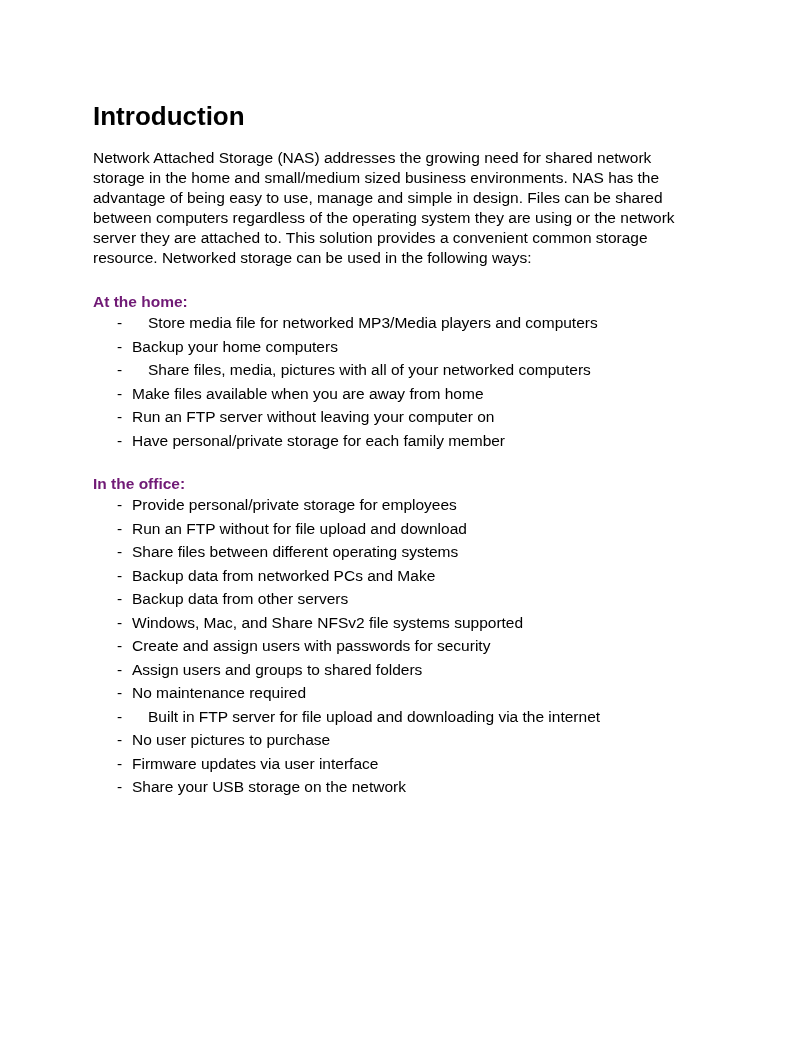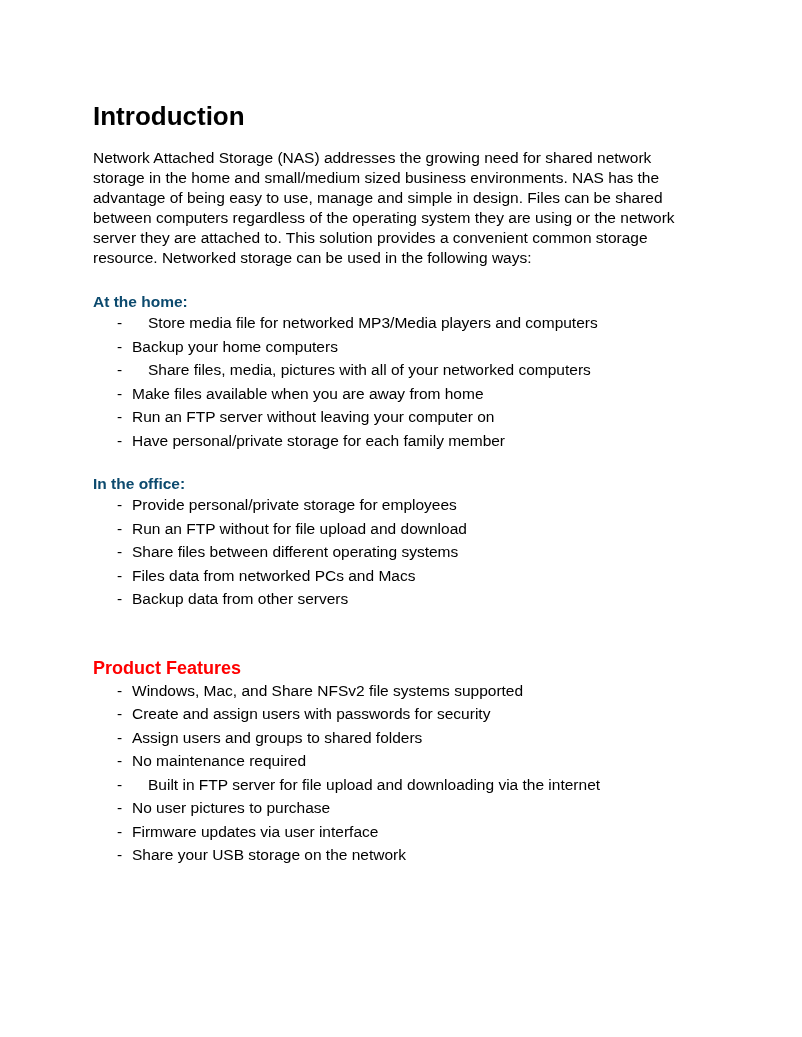--- a/index.html
+++ b/index.html
@@ -34,21 +34,21 @@
     margin: 0 0 25px 0;
   }
   .section {
     margin: 0;
   }
   .section-heading {
     font-size: 15.5px;
     font-weight: bold;
     margin: 23px 0 0 0;
   }
-  .section-heading.blue { color: #0c4a6e; }
+  .section-heading.blue { color: #701a75; }
   .section-heading.red {
     color: #ff0000;
     font-size: 18px;
     margin-top: 47px;
   }
   ul.item-list {
     list-style: none;
     margin: 0;
     padding: 0 0 0 24px;
   }
@@ -115,31 +115,30 @@
       <li>
         <span class="dash">-</span>
         <span class="item-text">Run an FTP without for file upload and download</span>
       </li>
       <li>
         <span class="dash">-</span>
         <span class="item-text">Share files between different operating systems</span>
       </li>
       <li>
         <span class="dash">-</span>
-        <span class="item-text">Files data from networked PCs and Macs</span>
+        <span class="item-text">Backup data from networked PCs and Make</span>
       </li>
       <li>
         <span class="dash">-</span>
         <span class="item-text">Backup data from other servers</span>
       </li>
     </ul>
   </div>
 
   <div class="section">
-    <div class="section-heading red">Product Features</div>
     <ul class="item-list">
       <li>
         <span class="dash">-</span>
         <span class="item-text">Windows, Mac, and Share NFSv2 file systems supported</span>
       </li>
       <li>
         <span class="dash">-</span>
         <span class="item-text">Create and assign users with passwords for security</span>
       </li>
       <li>

